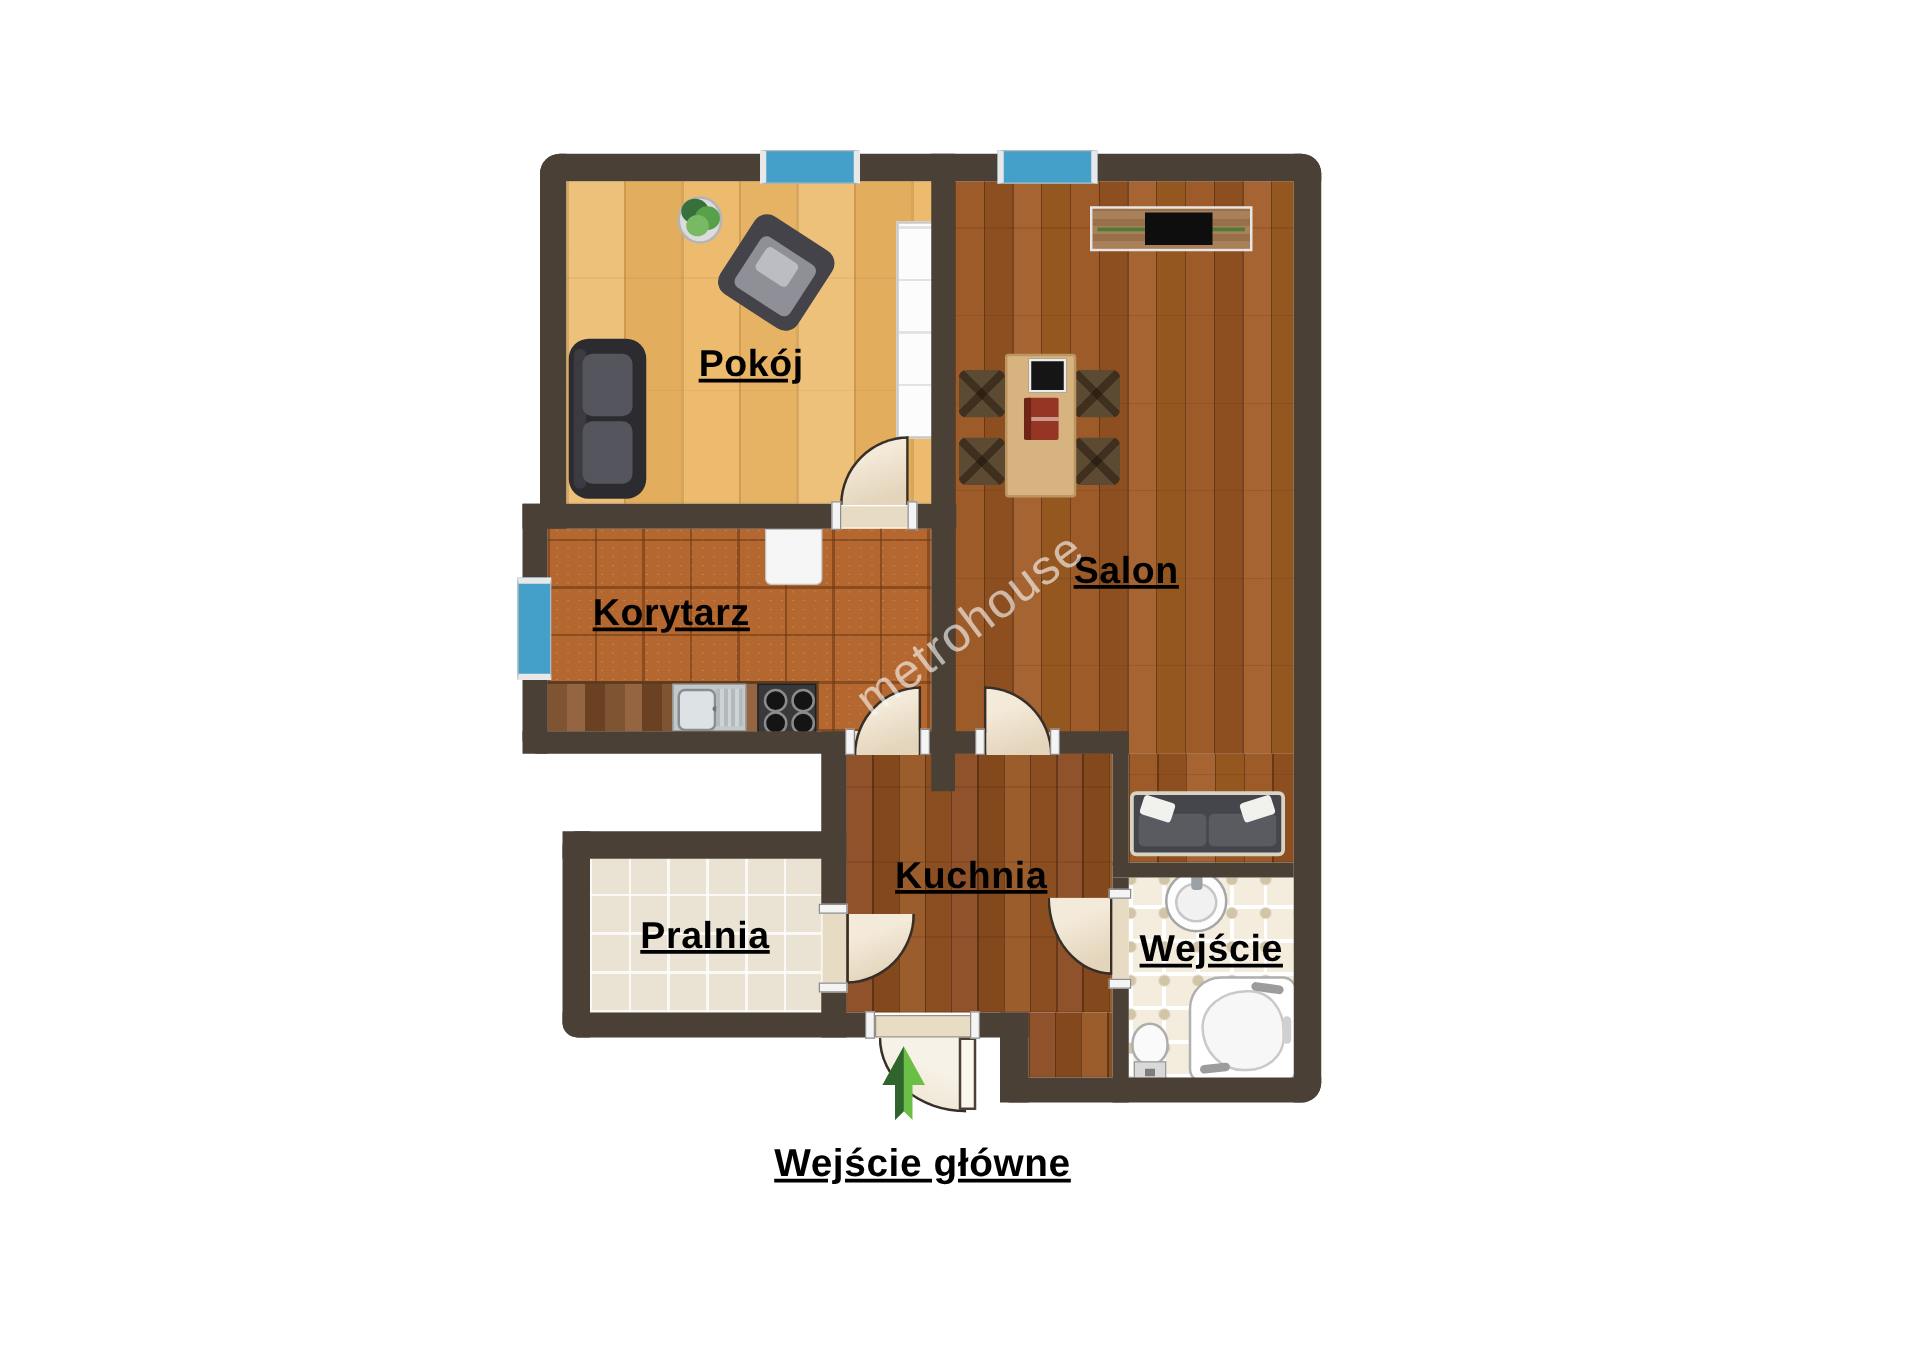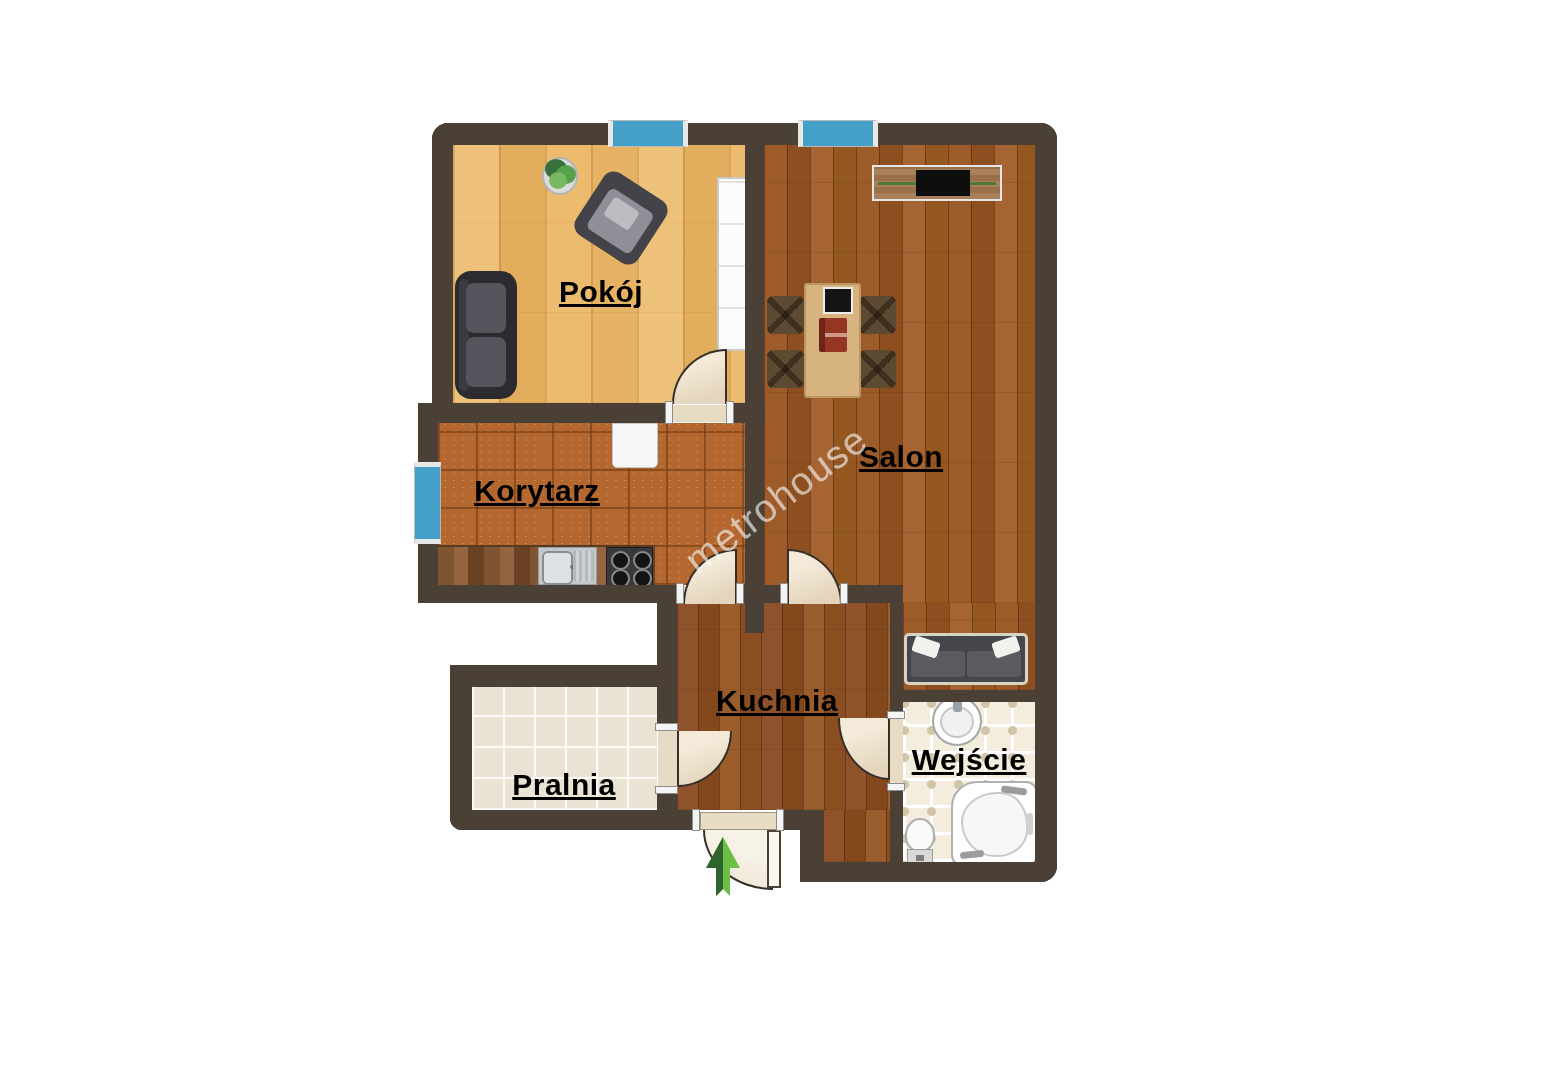--- a/index.html
+++ b/index.html
@@ -264,18 +264,19 @@
     <svg width="36" height="62" viewBox="0 0 36 62" xmlns="http://www.w3.org/2000/svg">
       <polygon points="18,1 35,32 25,32 25,60 18,53 11,60 11,32 1,32" fill="#6cbf45"></polygon>
       <polygon points="18,1 1,32 11,32 11,60 18,53 18,1" fill="#2f642e"></polygon>
     </svg>
   </div>
 
   <div class="rlabel" style="left:601px;top:292px;">Pokój</div>
   <div class="rlabel" style="left:537px;top:491px;">Korytarz</div>
   <div class="rlabel" style="left:901px;top:457px;">Salon</div>
   <div class="rlabel" style="left:777px;top:701px;">Kuchnia</div>
-  <div class="rlabel" style="left:564px;top:785px;">Pralnia</div>
+  <div class="rlabel" style="left:564px;top:749px;">Pralnia</div>
   <div class="rlabel" style="left:969px;top:760px;">Wejście</div>
+  <div class="rlabel entrance-label" style="left:738px;top:931px;">Wejście główne</div>
 
   <div class="watermark">metrohouse</div>
 
 </div>
 
 </body></html>

